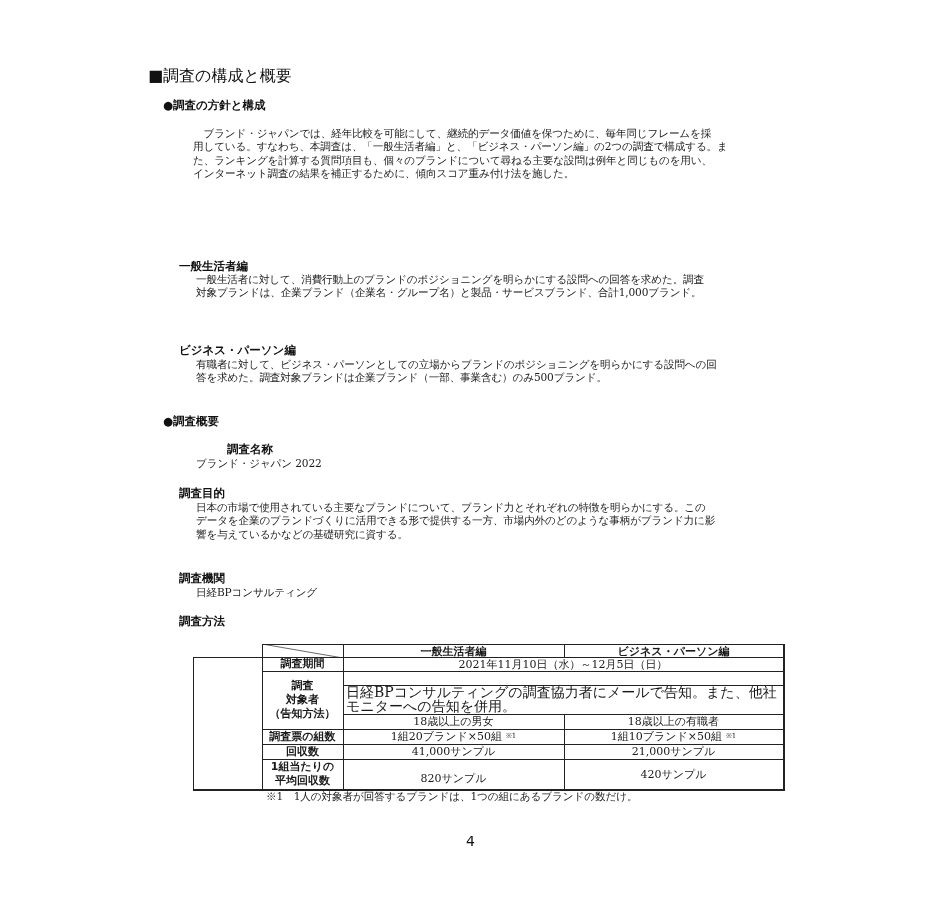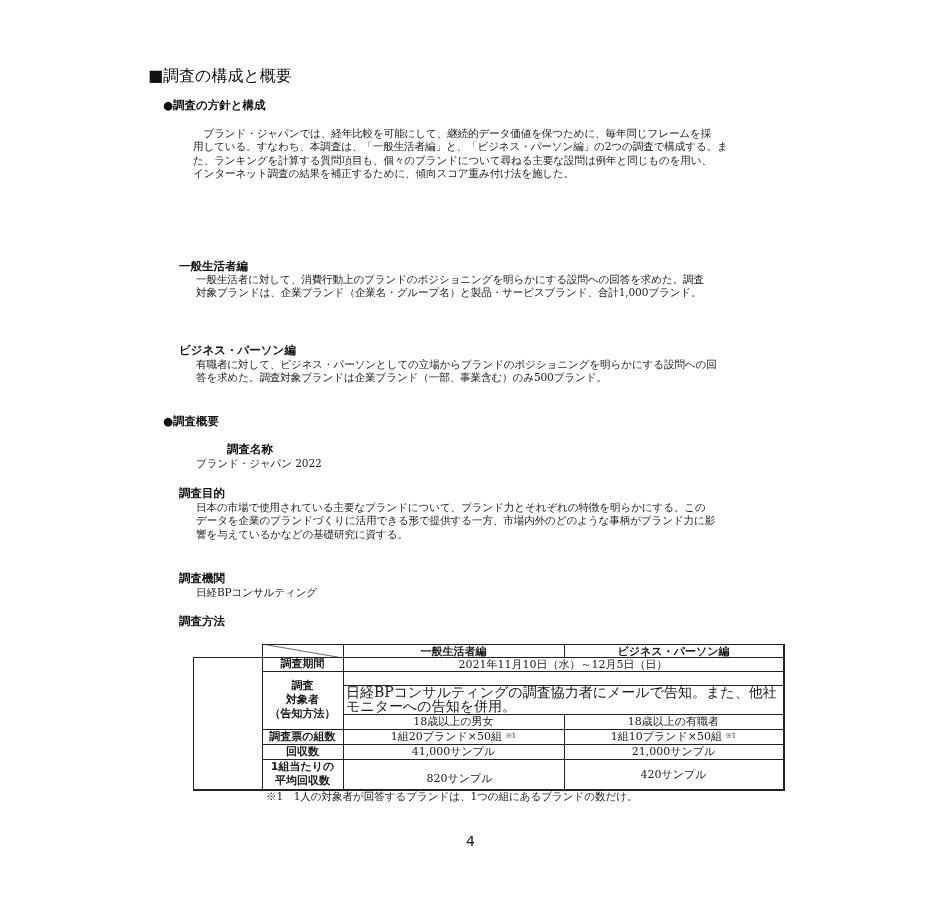--- a/index.html
+++ b/index.html
@@ -150,19 +150,19 @@
       <sup>※1</sup>
   </div>
   <div class="cell" style="left:564px; top:729px; width:219px; height:15px;">
     <span>1組10ブランド×50組</span>
       <sup>※1</sup>
   </div>
 
   <div class="cell" style="left:343px; top:744px; width:221px; height:15px;">41,000サンプル</div>
   <div class="cell" style="left:564px; top:744px; width:219px; height:15px;">21,000サンプル</div>
 
-  <div class="cell" style="left:343px; top:759px; width:221px; height:38px;margin-left:6px;">820サンプル</div>
+  <div class="cell" style="left:343px; top:759px; width:221px; height:38px;">820サンプル</div>
   <div class="cell" style="left:564px; top:759px; width:219px; height:30px;">420サンプル</div>
 </div>
 
 <div class="abs note">※1　1人の対象者が回答するブランドは、1つの組にあるブランドの数だけ。</div>
 
 <div class="abs pagenum">4</div>
 
 </body></html>

